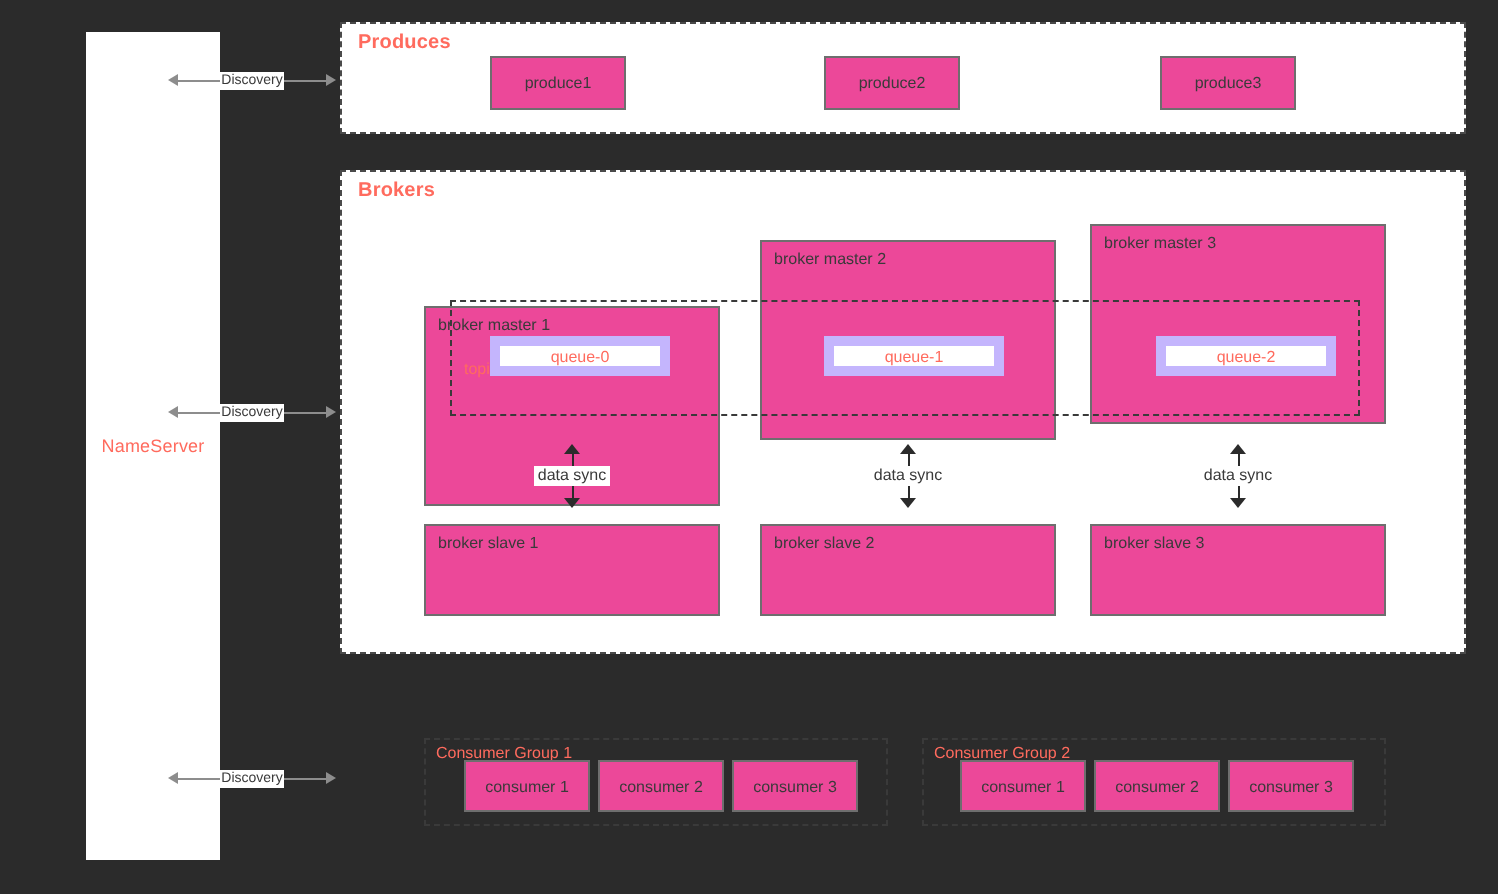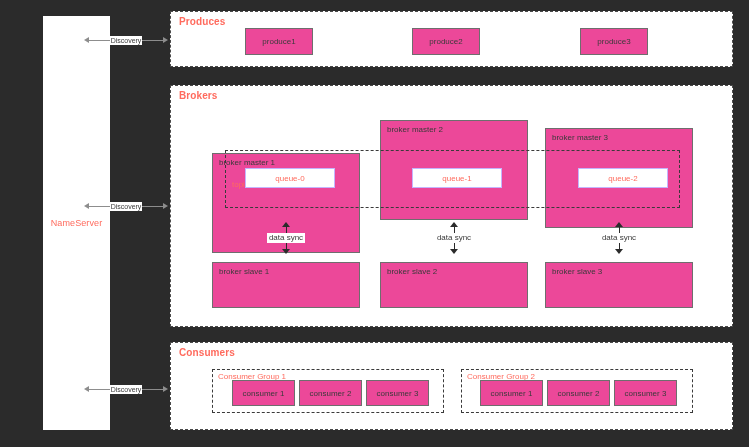--- a/index.html
+++ b/index.html
@@ -106,21 +106,21 @@
     top: 4px;
     color: #3a3a3a;
     font-size: 8px;
     white-space: nowrap;
   }
 
   
   .queue {
     position: absolute;
     background: #ffffff;
-    border: 1px solid #c4b5fd;
+    border: 5px solid #c4b5fd;
     box-sizing: border-box;
     display: flex;
     align-items: center;
     justify-content: center;
     color: #ff6b5e;
     font-size: 8px;
     white-space: nowrap;
     z-index: 3;
   }
 
@@ -240,21 +240,21 @@
   <div class="panel" style="left:170px; top:85px; width:563px; height:242px;">
     <span class="panel-title">Brokers</span>
   </div>
 
   <div class="box" style="left:212px; top:120px; width:148px; height:100px;margin-top:33px;">
     <span class="box-tl-label">broker master 1</span>
   </div>
   <div class="box" style="left:380px; top:120px; width:148px; height:100px;">
     <span class="box-tl-label">broker master 2</span>
   </div>
-  <div class="box" style="left:545px; top:128px; width:148px; height:100px;">
+  <div class="box" style="left:545px; top:112px; width:148px; height:100px;">
     <span class="box-tl-label">broker master 3</span>
   </div>
 
   <div class="topic-box" style="left:225px; top:150px; width:455px; height:58px;">
     <span class="topic-label">topic</span>
   </div>
 
   <div class="queue" style="left:245px; top:168px; width:90px; height:20px;">
     <span>queue-0</span>
   </div>
@@ -292,23 +292,20 @@
   <div class="box" style="left:212px; top:262px; width:148px; height:46px;">
     <span class="box-tl-label">broker slave 1</span>
   </div>
   <div class="box" style="left:380px; top:262px; width:148px; height:46px;">
     <span class="box-tl-label">broker slave 2</span>
   </div>
   <div class="box" style="left:545px; top:262px; width:148px; height:46px;">
     <span class="box-tl-label">broker slave 3</span>
   </div>
 
-  <div class="panel" style="left:170px; top:342px; width:563px; height:88px;">
-    <span class="panel-title">Consumers</span>
-  </div>
 
   <div class="cgroup" style="left:212px; top:369px; width:232px; height:44px;">
     <span class="cgroup-label">Consumer Group 1</span>
   </div>
   <div class="box box-center" style="left:232px; top:380px; width:63px; height:26px;">
     <span>consumer 1</span>
   </div>
   <div class="box box-center" style="left:299px; top:380px; width:63px; height:26px;">
     <span>consumer 2</span>
   </div>

